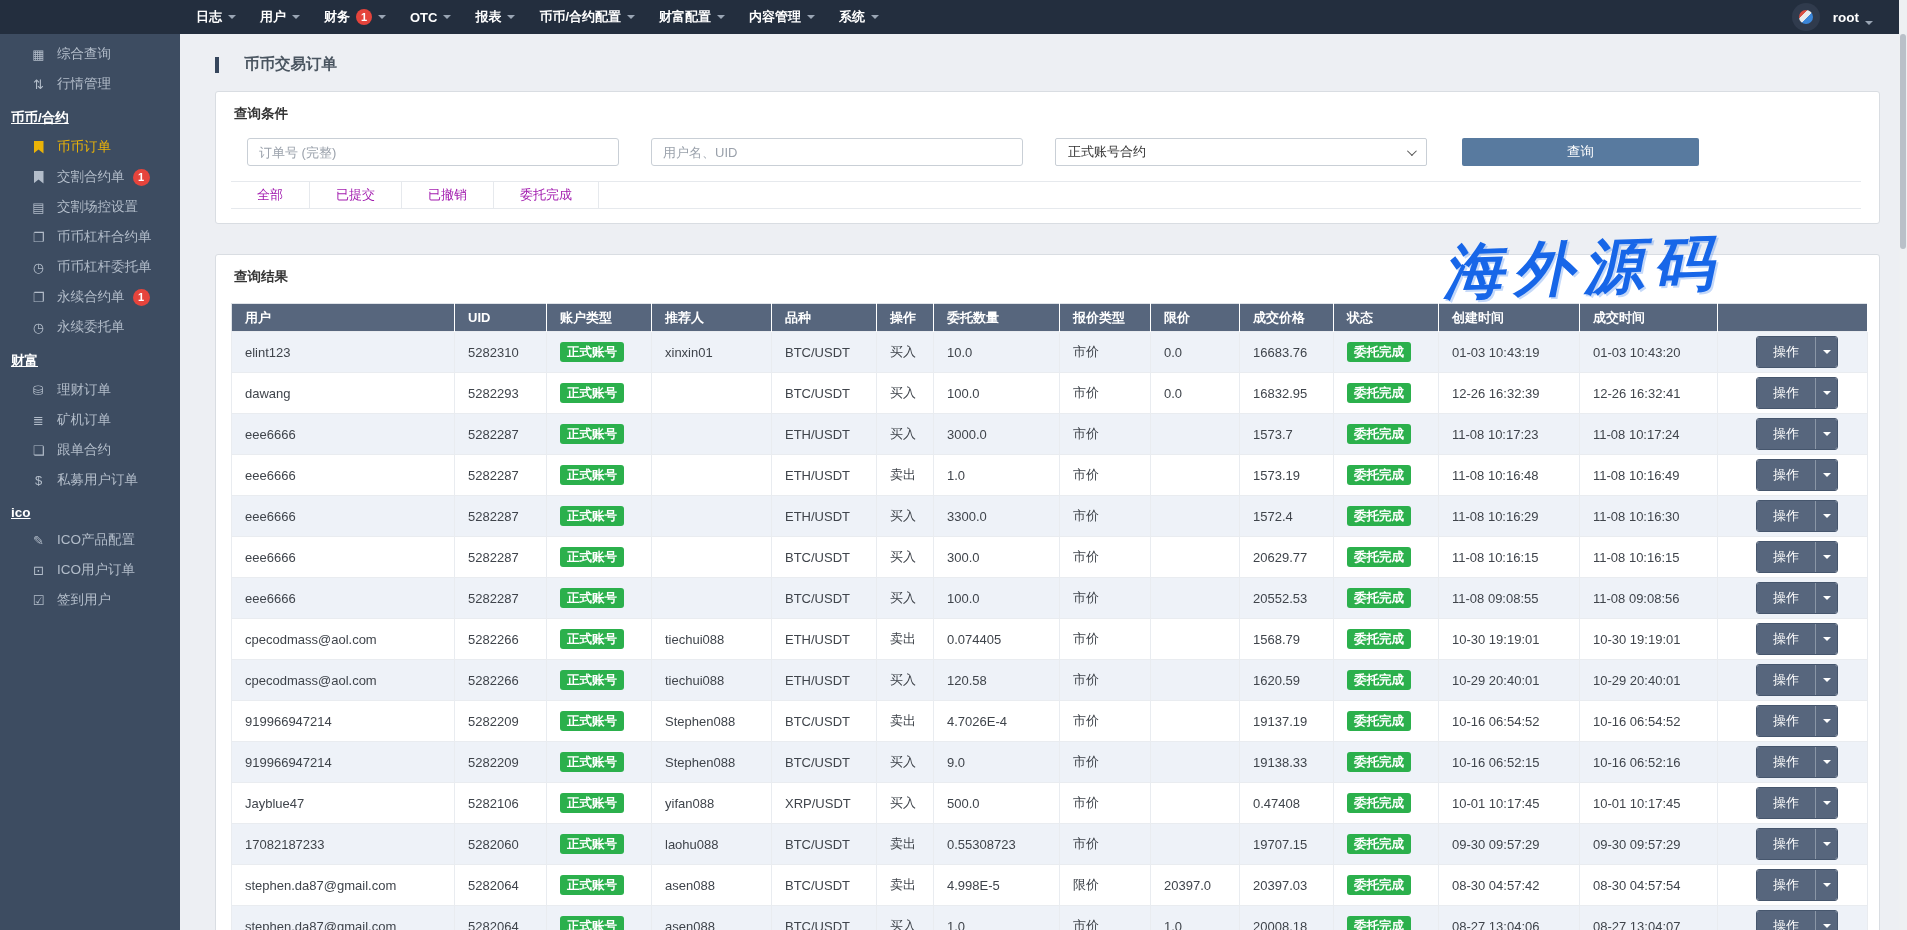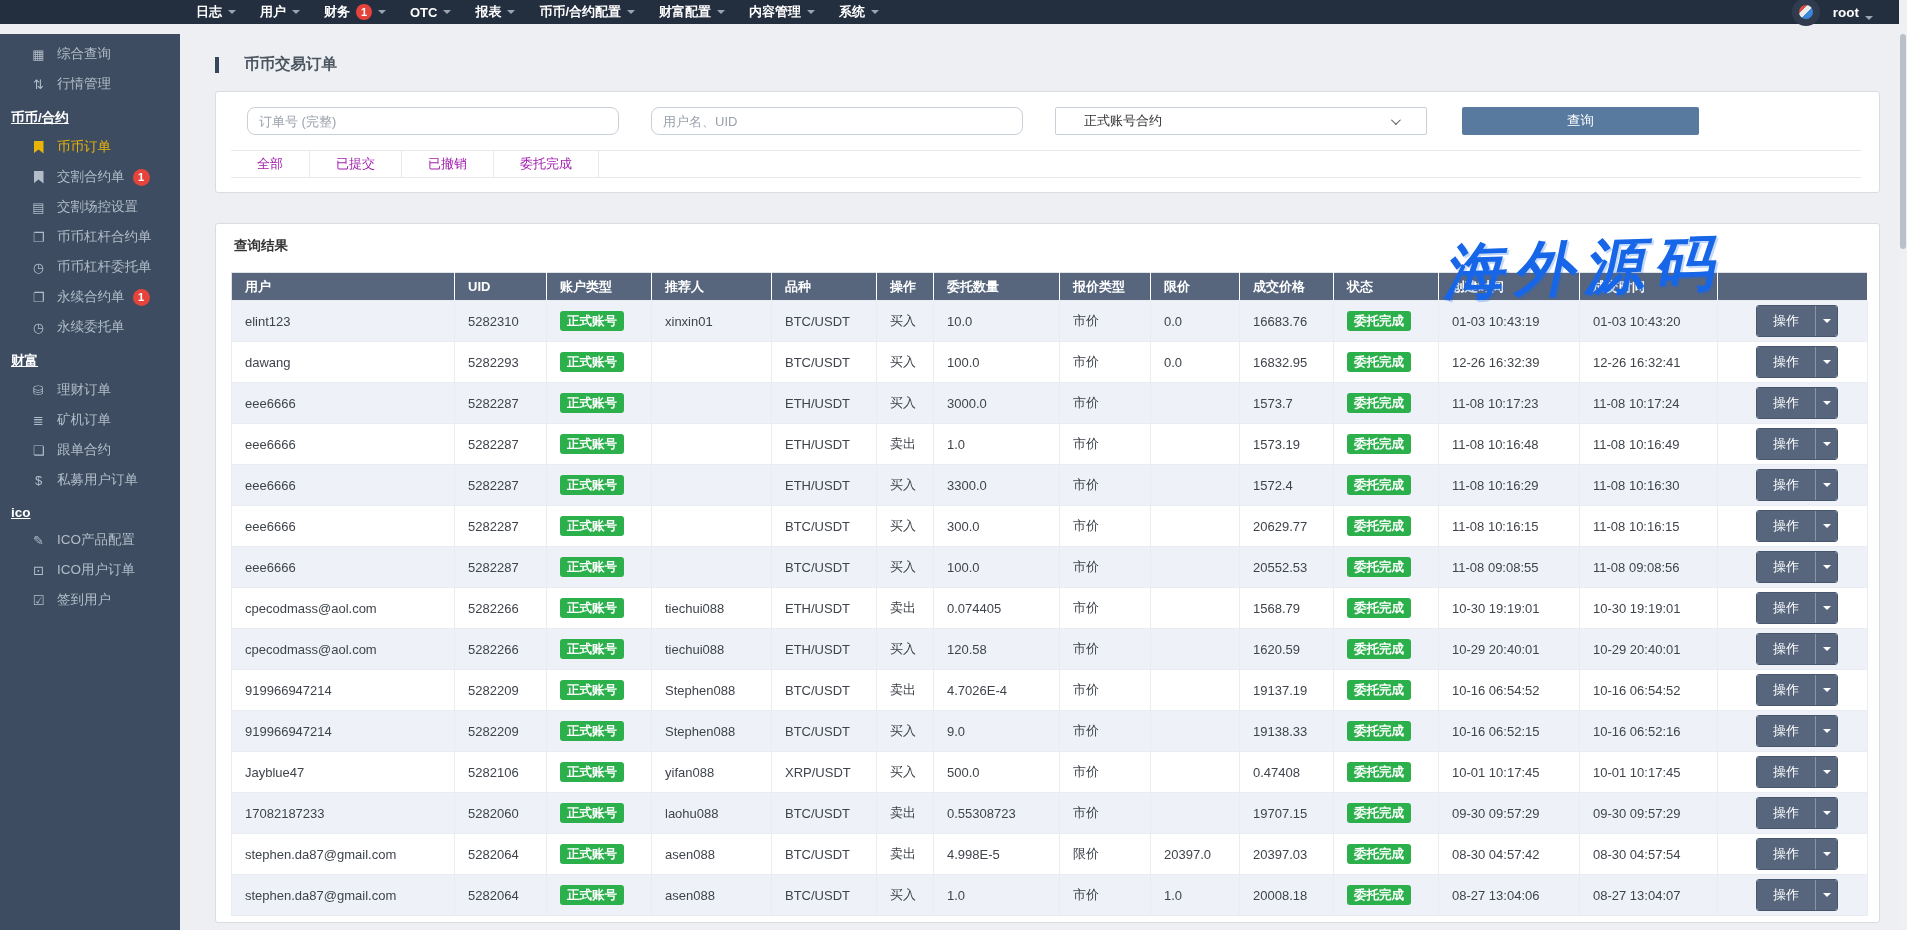--- a/index.html
+++ b/index.html
@@ -1,20 +1,20 @@
 <!DOCTYPE html>
 <html><head>
 <meta charset="utf-8">
 <style>
   * { box-sizing: border-box; margin: 0; padding: 0; }
   html,body { width:1907px; height:930px; overflow:hidden; }
   body { font-family:"Liberation Sans","DejaVu Sans",sans-serif; background:#edeff3; position:relative; }
 
   
-  .topnav { position:absolute; top:0; left:0; width:1907px; height:24px; background:#232e3e; display:flex; align-items:center; z-index:20; }
+  .topnav { position:absolute; top:0; left:0; width:1907px; height:34px; background:#232e3e; display:flex; align-items:center; z-index:20; }
   .nav-menu { display:flex; align-items:center; margin-left:196px; gap:24px; }
   .nav-item { display:flex; align-items:center; gap:6px; color:#fff; font-size:13px; font-weight:bold; cursor:pointer; white-space:nowrap; }
   .nav-badge { background:#e5443c; color:#fff; border-radius:50%; width:16px; height:16px; font-size:11px; display:flex; align-items:center; justify-content:center; font-weight:bold; }
   .caret-down { width:0; height:0; border-left:4px solid transparent; border-right:4px solid transparent; border-top:4px solid #9aa5b4; display:inline-block; }
   .nav-right { margin-left:auto; margin-right:34px; display:flex; align-items:center; gap:13px; }
   .avatar { width:28px; height:28px; border-radius:50%; background:#303b4d; display:flex; align-items:center; justify-content:center; cursor:pointer; }
   .avatar i { width:14px; height:14px; border-radius:50%; background:linear-gradient(135deg,#d94f43 0 32%,#e8eaec 32% 55%,#3b86d8 55%); display:block; }
   .nav-user { color:#fff; font-weight:bold; font-size:13.5px; display:flex; align-items:flex-end; gap:6px; cursor:pointer; }
 
   
@@ -30,24 +30,24 @@
   
   .main { position:absolute; left:180px; top:34px; right:0; bottom:0; padding:20px 27px 0 35px; overflow:hidden; }
   .page-title { display:flex; align-items:center; gap:25px; font-size:15.5px; font-weight:bold; color:#4a5560; }
   .page-title .bar { width:4px; height:16px; background:#36465c; }
 
   .panel { background:#fff; border:1px solid #d9dde2; border-radius:3px; }
   .panel-search { margin-top:16px; padding-bottom:0; }
   .panel-title { font-size:13.5px; font-weight:bold; color:#333; padding:13px 18px 0; }
 
   .form-row { display:flex; align-items:center; padding:15px 18px 0; }
-  input.txt { width:372px; height:28px; border:1px solid #c9cfd6; border-radius:8px; padding:0 11px; font-size:13px; color:#333; margin-right:32px; outline:none; background:#fff; }
+  input.txt { width:372px; height:28px; border:1px solid #c9cfd6; border-radius:3px; padding:0 11px; font-size:13px; color:#333; margin-right:32px; outline:none; background:#fff; }
   input.txt::placeholder { color:#9aa1ab; }
   input.txt:first-child { margin-left:13px; }
-  .select { width:372px; height:28px; border:1px solid #c9cfd6; border-radius:2px; display:flex; align-items:center; justify-content:space-between; padding:0 28px; font-size:13px; color:#333; margin-right:35px; cursor:pointer; background:#fff; }
+  .select { width:372px; height:28px; border:1px solid #c9cfd6; border-radius:2px; display:flex; align-items:center; justify-content:space-between; padding:0 12px; font-size:13px; color:#333; margin-right:35px; cursor:pointer; background:#fff; }
   .chev { width:7px; height:7px; border-right:1.6px solid #555; border-bottom:1.6px solid #555; transform:rotate(45deg) translateY(-2px); display:inline-block; }
   .btn-search { width:237px; height:28px; background:#587a9f; color:#fff; border:none; border-radius:2px; font-size:13.5px; cursor:pointer; }
 
   .tabs { display:flex; margin:15px 18px 0 15px; border-top:1px solid #e6e9ed; border-bottom:1px solid #e6e9ed; height:28px; align-items:stretch; }
   .tab { display:flex; align-items:center; justify-content:center; padding:0 26px; font-size:13px; color:#a21caf; border-right:1px solid #e6e9ed; cursor:pointer; white-space:nowrap; }
   .tabs .filler { flex:1; }
   .panel-search { padding-bottom:14px; }
 
   .panel-results { margin-top:30px; min-height:700px; }
   table.grid { width:1636px; margin:17px 15px 0; border-collapse:collapse; table-layout:fixed; font-size:13px; border:1px solid #dfe3e8; }
@@ -218,20 +218,21 @@
   </div>
   </aside>
 
 <div class="main" data-name="main-content">
   <div class="page-title" data-name="page-title">
     <span class="bar" data-name="title-accent-bar"></span>
     <span>币币交易订单</span>
   </div>
 
   <section class="panel panel-search" data-name="search-panel">
+    <div class="panel-title" data-name="search-panel-title">查询条件</div>
     <div class="form-row" data-name="search-form">
       <input class="txt" type="text" data-name="order-no-input" placeholder="订单号 (完整)" style="">
       <input class="txt" type="text" data-name="user-search-input" placeholder="用户名、UID" style="">
       <div class="select" data-name="account-type-select">
         <span data-name="select-value">正式账号合约</span>
         <i class="chev" data-name="chevron-down-icon"></i>
       </div>
       <button class="btn-search" data-name="search-button">查询</button>
     </div>
     <div class="tabs" data-name="status-filter-tabs">

